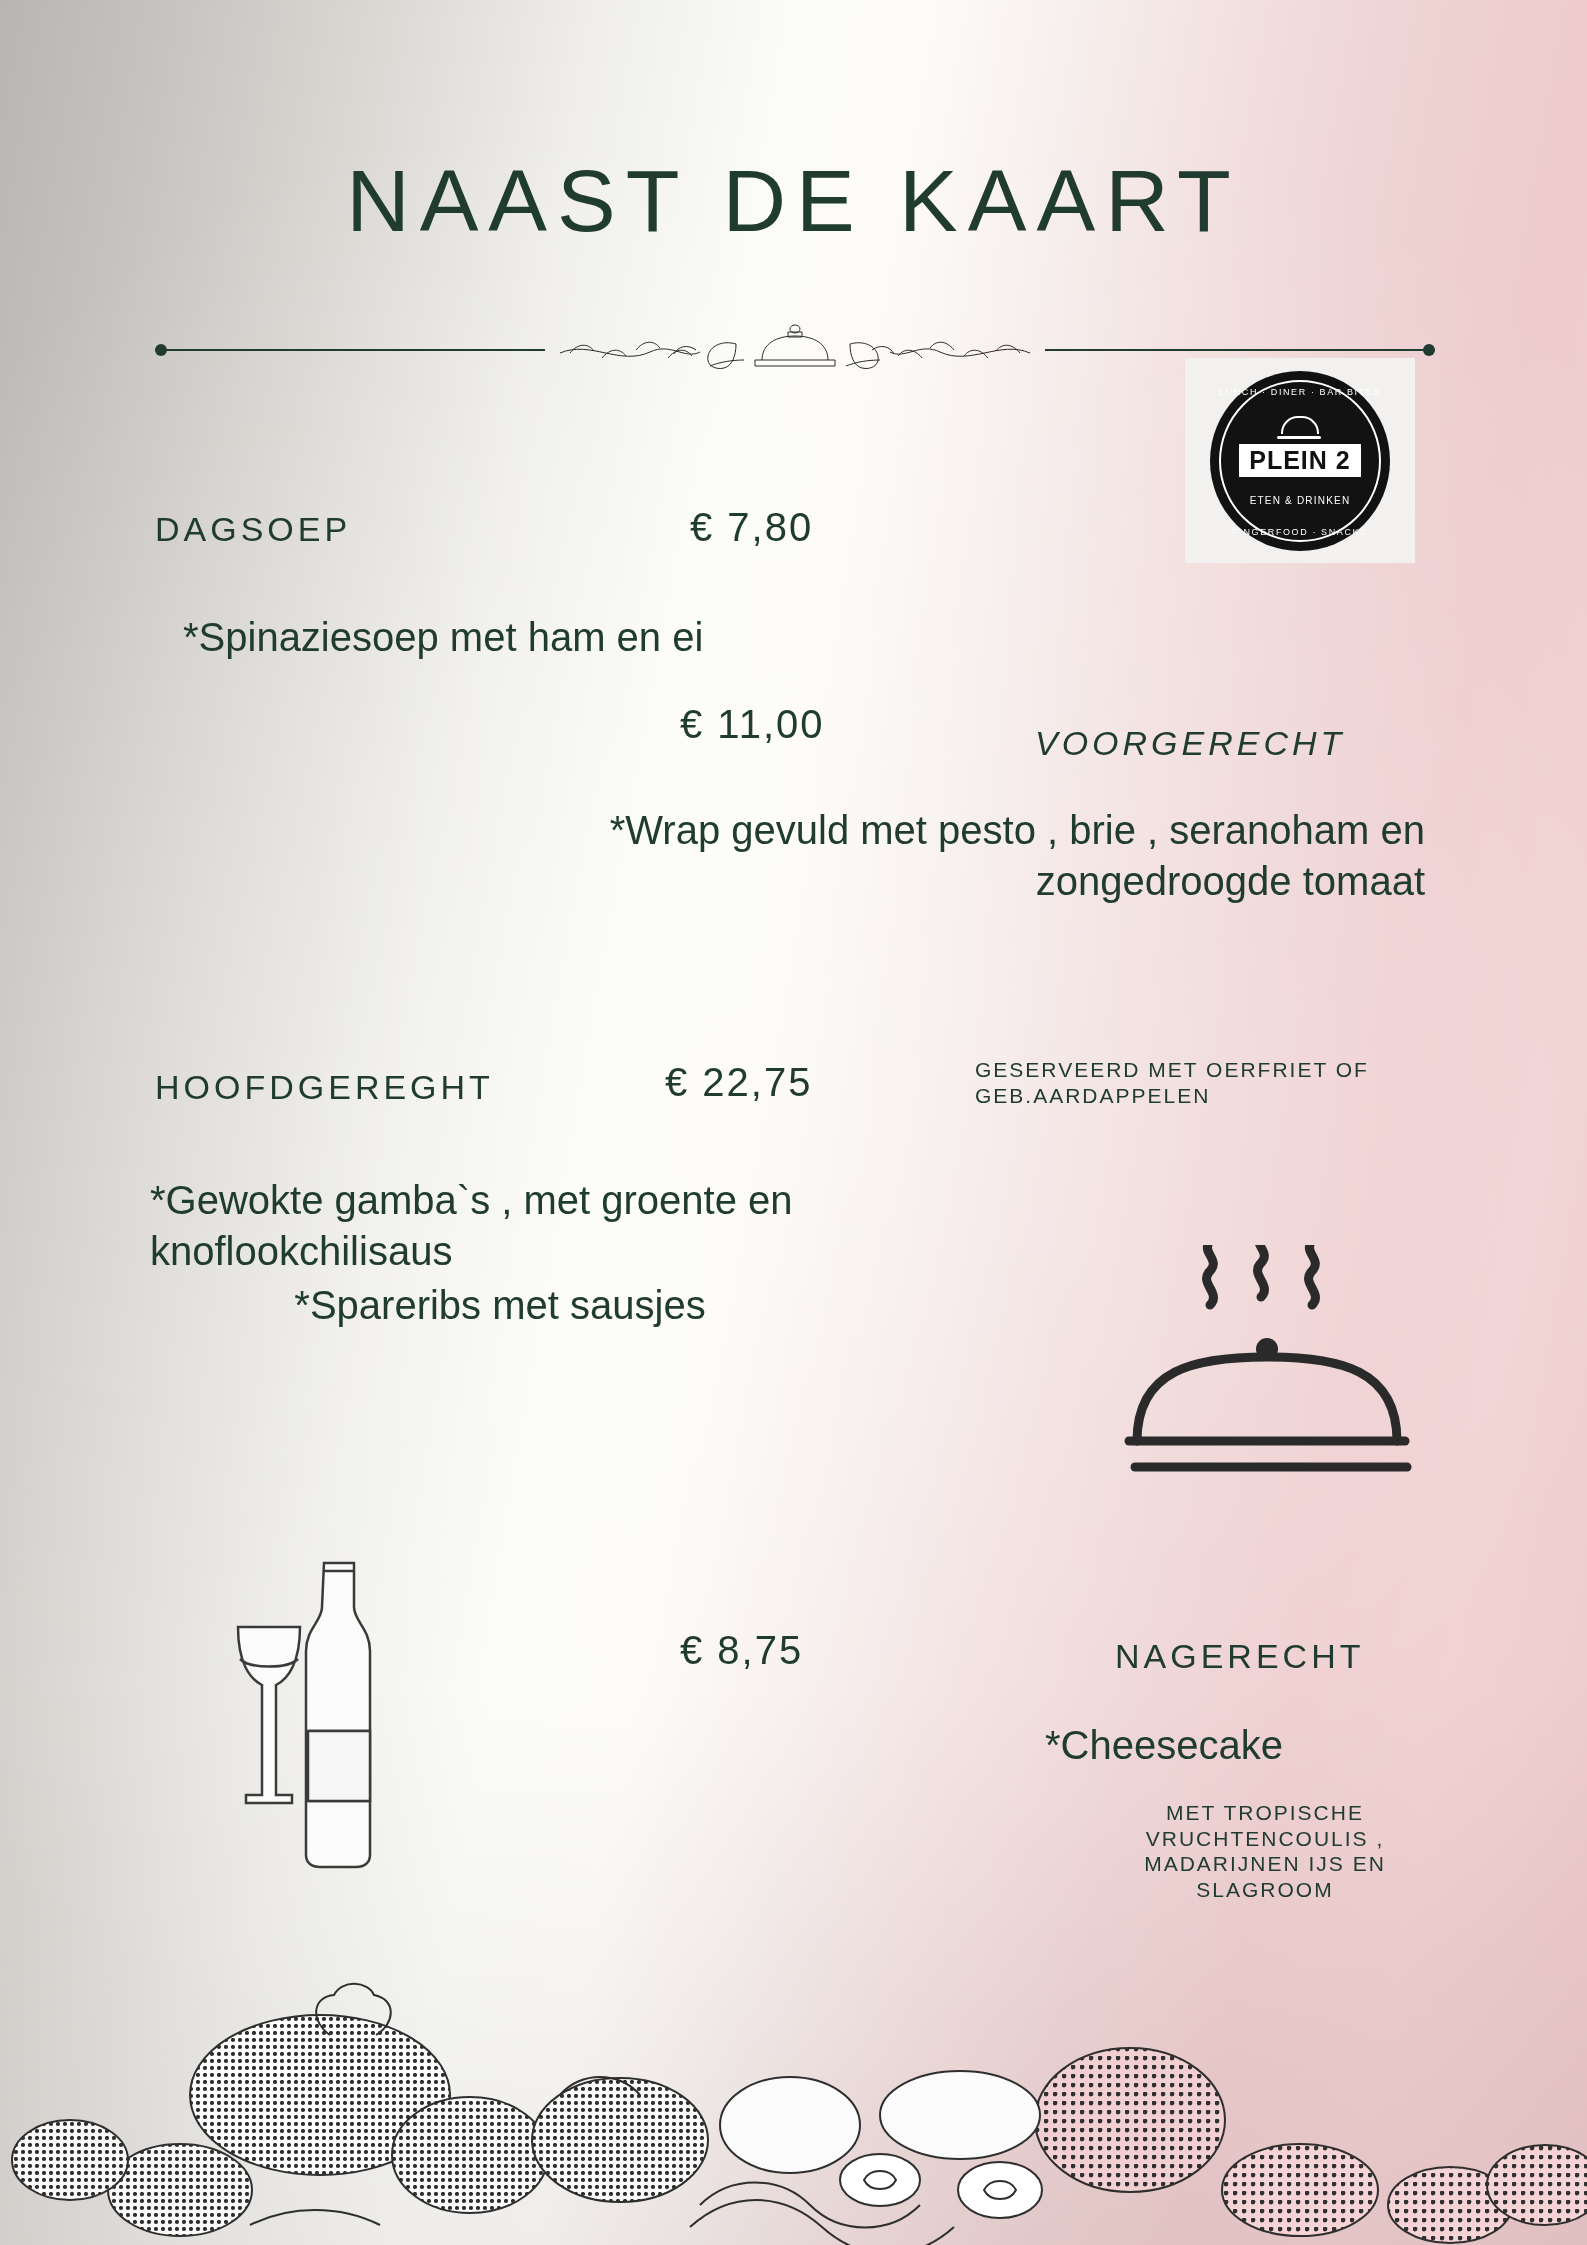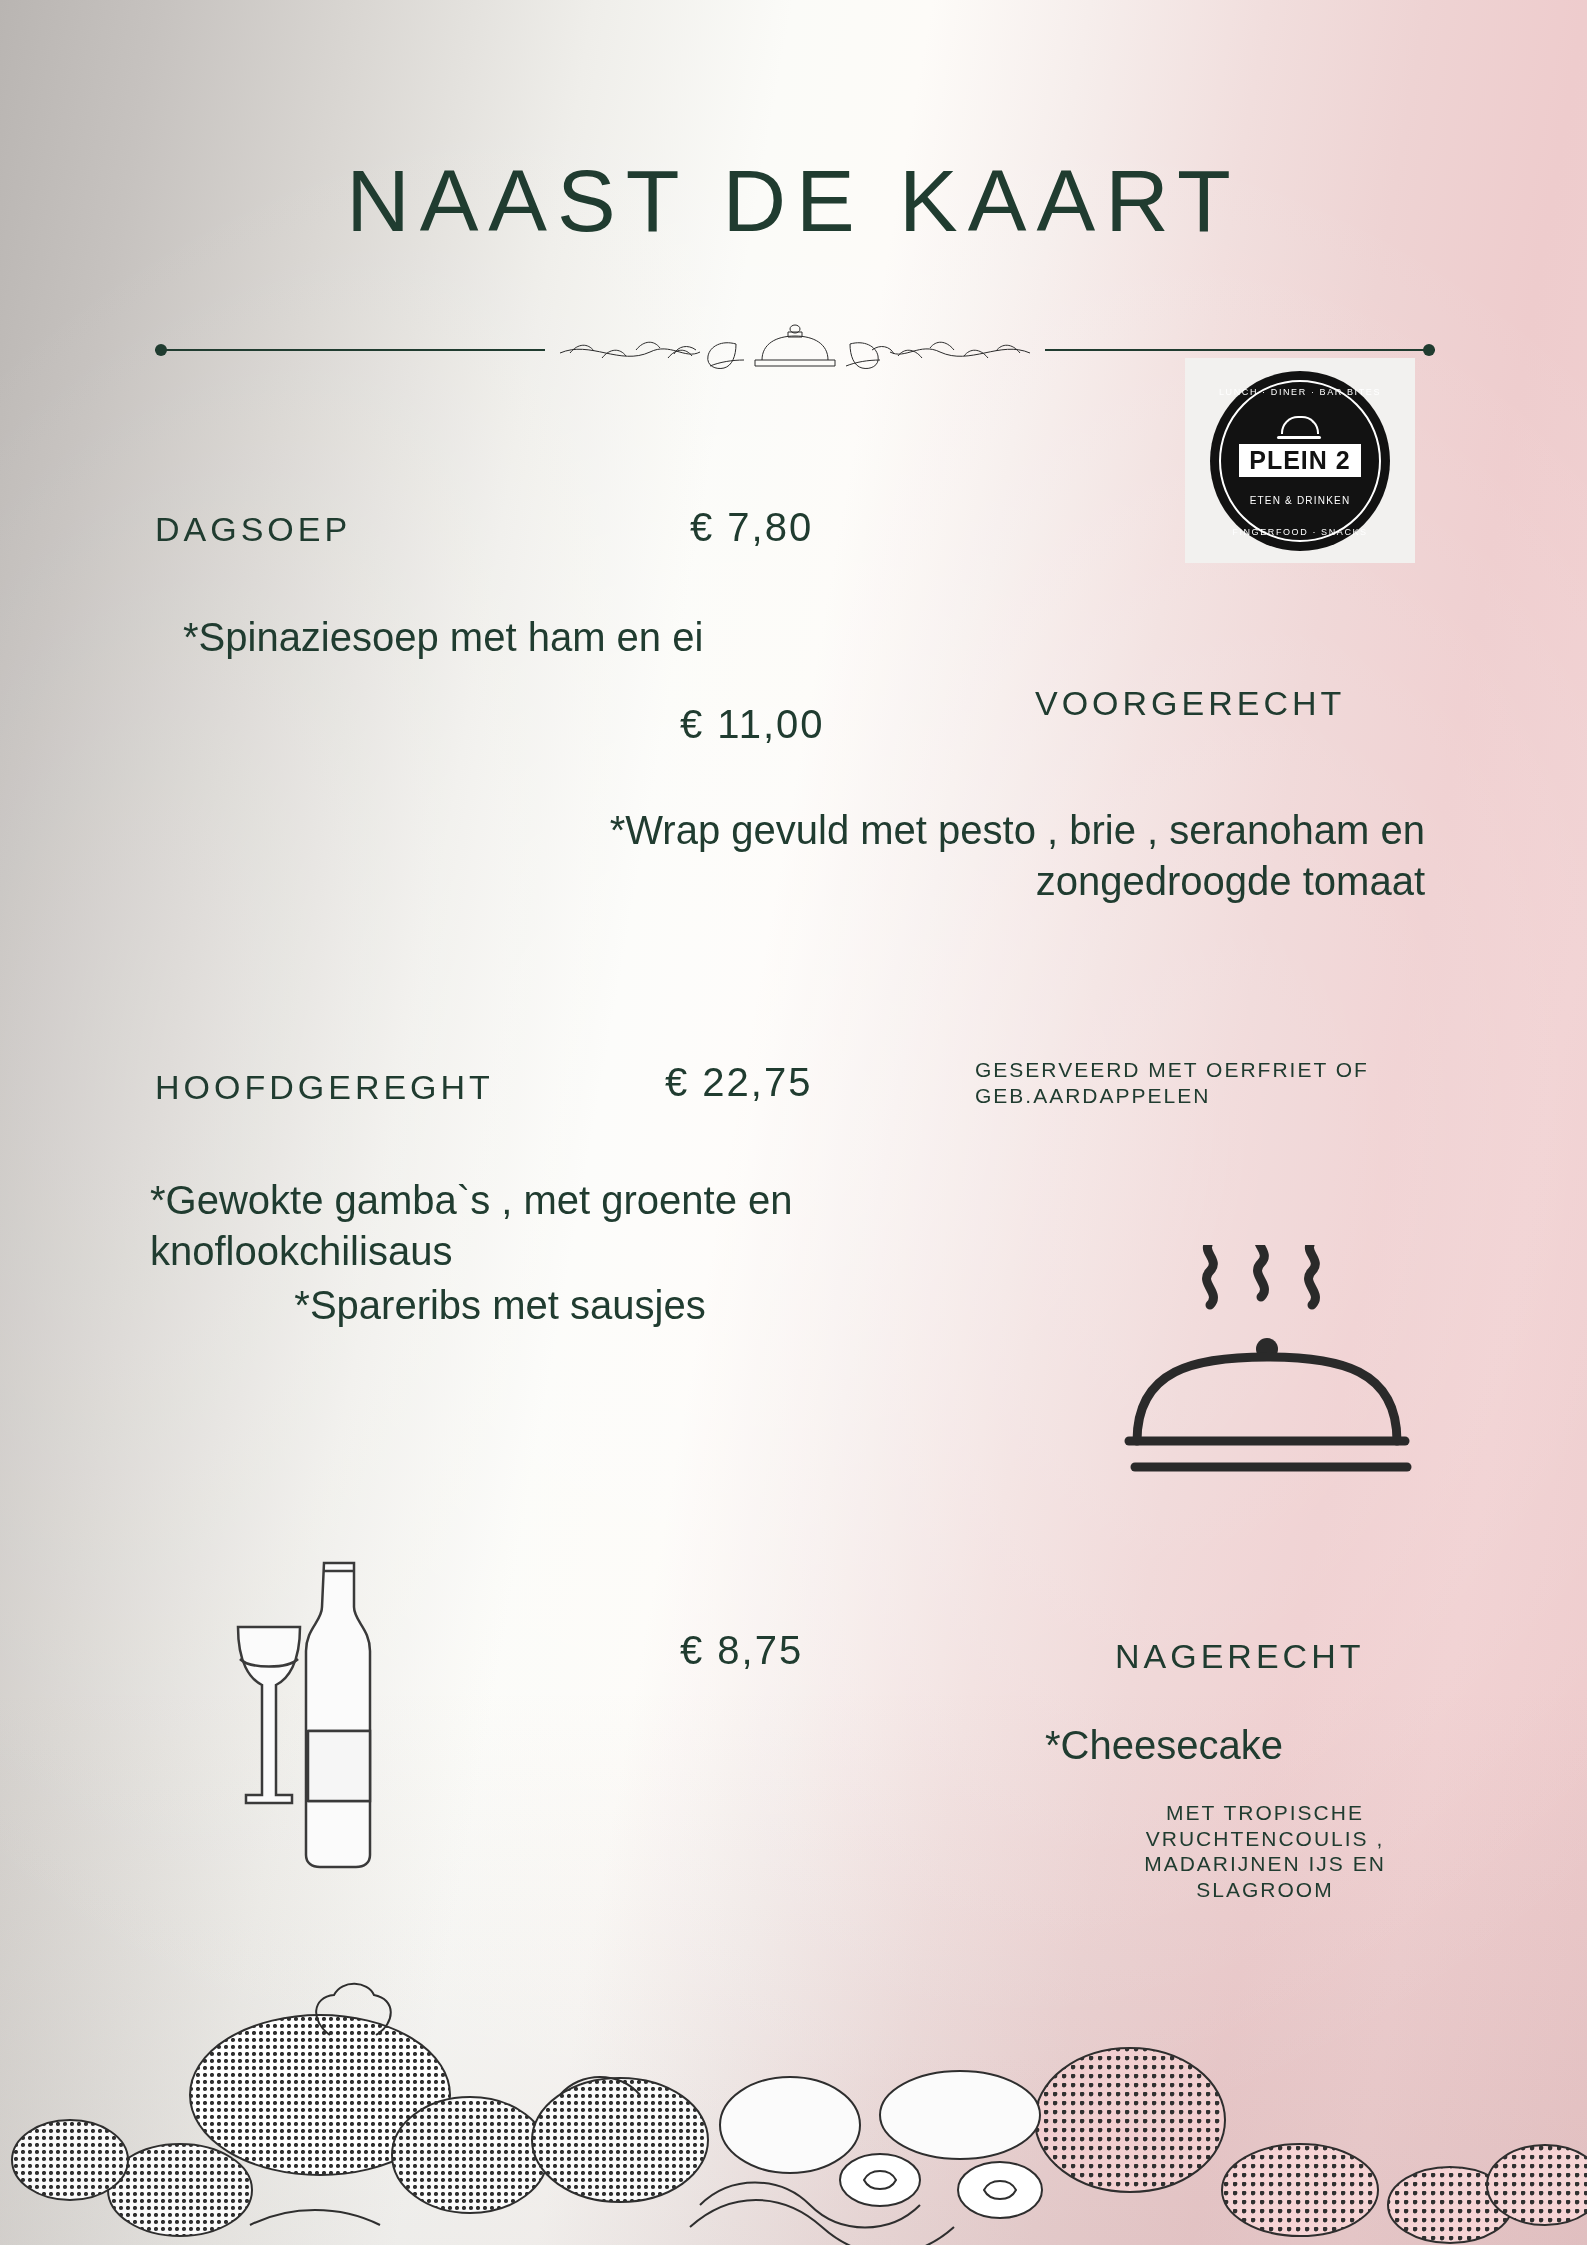--- a/index.html
+++ b/index.html
@@ -196,21 +196,21 @@
     letter-spacing: 2px;
     line-height: 1.22;
     color: #203c30;
   }
 
   
   .dagsoep-label { left: 155px; top: 510px; }
   .dagsoep-price { left: 690px; top: 505px; }
   .dagsoep-item  { left: 155px; top: 612px; margin-left: 28px; }
 
-  .voor-label { left: 1035px; top: 684px; }
+  .voor-label { left: 1035px; top: 724px; font-style: italic; }
   .voor-price { left: 680px; top: 702px; }
   .voor-item  { left: 520px; top: 805px; width: 905px; text-align: right; }
 
   .hoofd-label { left: 155px; top: 1068px; }
   .hoofd-price { left: 665px; top: 1060px; }
   .hoofd-note  { left: 975px; top: 1057px; width: 420px; }
   .hoofd-item  { left: 150px; top: 1175px; }
 
   .nage-label { left: 1115px; top: 1637px; }
   .nage-price { left: 680px; top: 1628px; }

